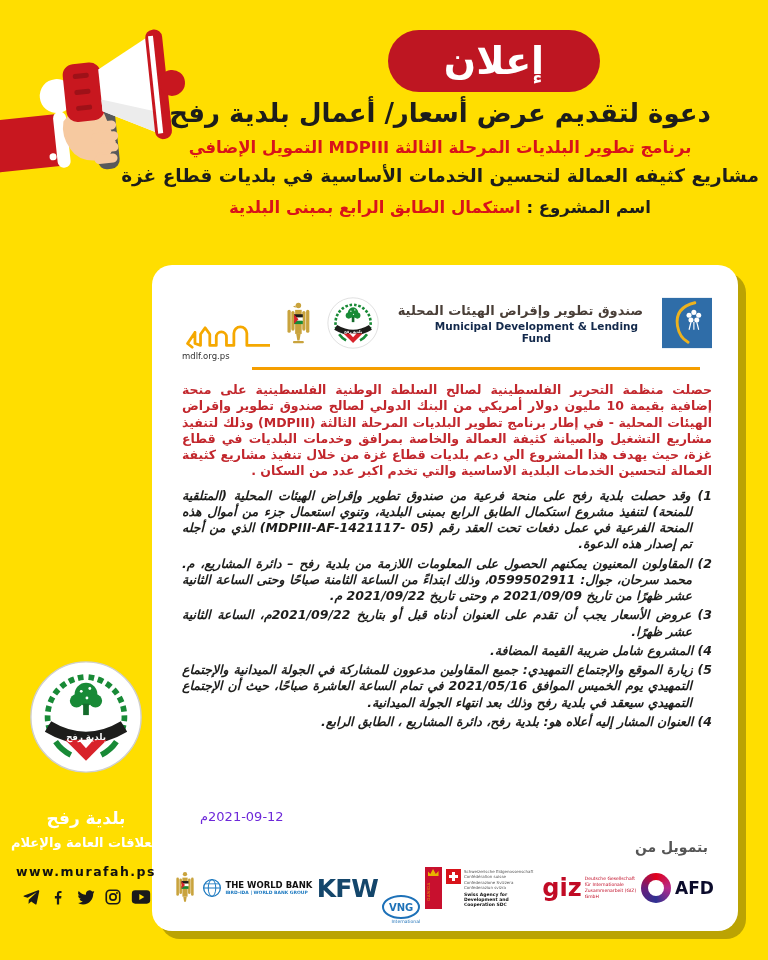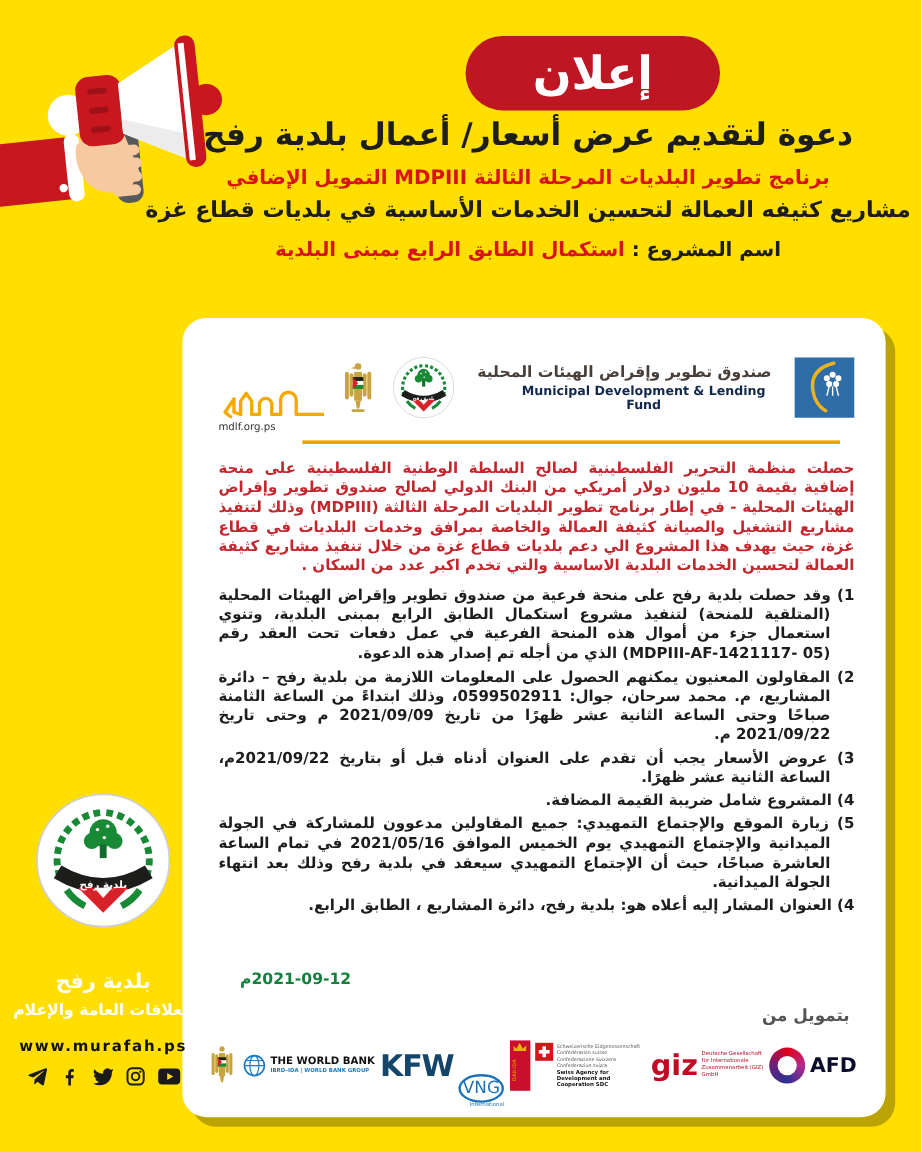--- a/index.html
+++ b/index.html
@@ -25,35 +25,35 @@
     padding:16px 26px 0 30px;box-sizing:border-box;}
   .logos-row{display:flex;align-items:center;justify-content:center;gap:12px;height:84px;}
   .gold-rule{height:3px;background:#F59E00;margin:2px 12px 12px 70px;}
   .mdlf-text{text-align:center;direction:rtl;}
   .mdlf-ar{font-size:13px;font-weight:bold;color:#4A3F38;}
   .mdlf-en{font-size:10.5px;font-weight:bold;color:#13294B;direction:ltr;margin-top:2px;margin-left:32px;}
   .skyline-wrap{position:relative;top:6px;}
   .intro{direction:rtl;text-align:justify;color:#C2272D;font-size:12.5px;font-weight:bold;
     line-height:1.3;margin:0;}
   .num-list{direction:rtl;text-align:justify;color:#1D1D1B;font-size:12.5px;font-weight:bold;
-    line-height:1.3;margin:8px 0 0;padding:0;list-style:none;}
+    line-height:1.3;margin:8px 0 0;padding:0;list-style:none;font-style:italic;}
   .num-list li{padding-right:20px;text-indent:-20px;margin-bottom:3px;}
-  .card-date{position:absolute;left:48px;top:544px;font-size:13px;color:#15803d;direction:rtl;font-weight:bold;}
+  .card-date{position:absolute;left:48px;top:544px;font-size:13px;color:#6d28d9;direction:rtl;font-weight:normal;}
   .funded-by{position:absolute;right:30px;top:574px;font-size:14px;color:#555;direction:rtl;font-weight:bold;}
   .funders-row{position:absolute;left:20px;right:24px;top:598px;height:50px;
     display:flex;align-items:center;justify-content:space-between;}
   .funder{display:flex;align-items:center;gap:3px;}
 
   
   .wb-text{font-size:8.5px;font-weight:bold;color:#111;line-height:1.1;}
   .wb-sub{font-size:4.5px;color:#1C79C0;font-weight:bold;}
   .kfw{font-size:25px;font-weight:bold;color:#14466B;letter-spacing:-1px;}
   .vng{width:38px;text-align:center;}
   .vng-oval{border:2.5px solid #1D71B8;border-radius:50%;width:34px;height:20px;display:flex;
-    align-items:center;justify-content:center;font-size:14px;font-weight:normal;color:#1D71B8;margin-top:43px;}
+    align-items:center;justify-content:center;font-size:10px;font-weight:bold;color:#1D71B8;margin-top:43px;}
   .vng-sub{font-size:4.5px;color:#1D71B8;text-align:right;}
   .danida{position:relative;width:17px;height:42px;background:#C8102E;}
   .danida .crown{position:absolute;top:2px;left:3px;width:11px;height:7px;background:#E8B400;
     clip-path:polygon(0 100%,0 30%,25% 70%,50% 0,75% 70%,100% 30%,100% 100%);}
   .danida .dtxt{position:absolute;top:22px;left:-6px;transform:rotate(-90deg);font-size:4px;
     color:#E8B400;letter-spacing:.5px;}
   .sdc{display:flex;align-items:flex-start;gap:3px;width:92px;}
   .swiss-flag{width:15px;height:15px;background:#D8131A;position:relative;flex:0 0 auto;}
   .swiss-flag:before{content:"";position:absolute;left:6px;top:3px;width:3px;height:9px;background:#fff;}
   .swiss-flag:after{content:"";position:absolute;left:3px;top:6px;width:9px;height:3px;background:#fff;}

